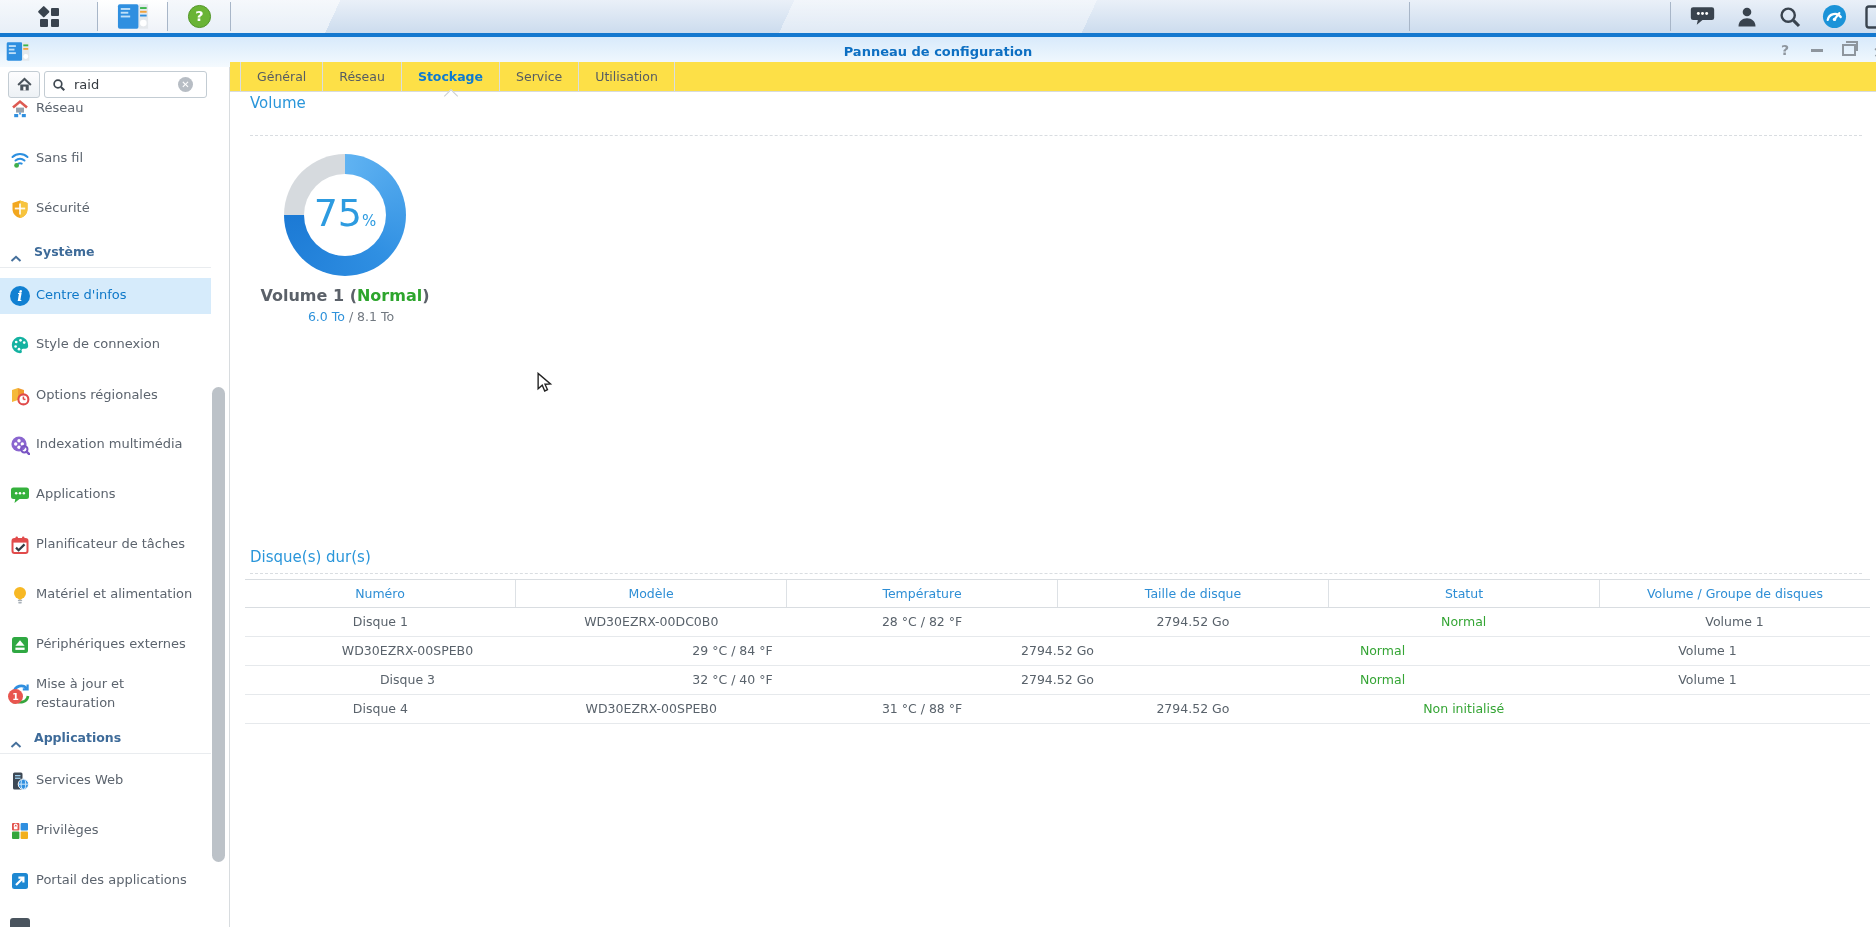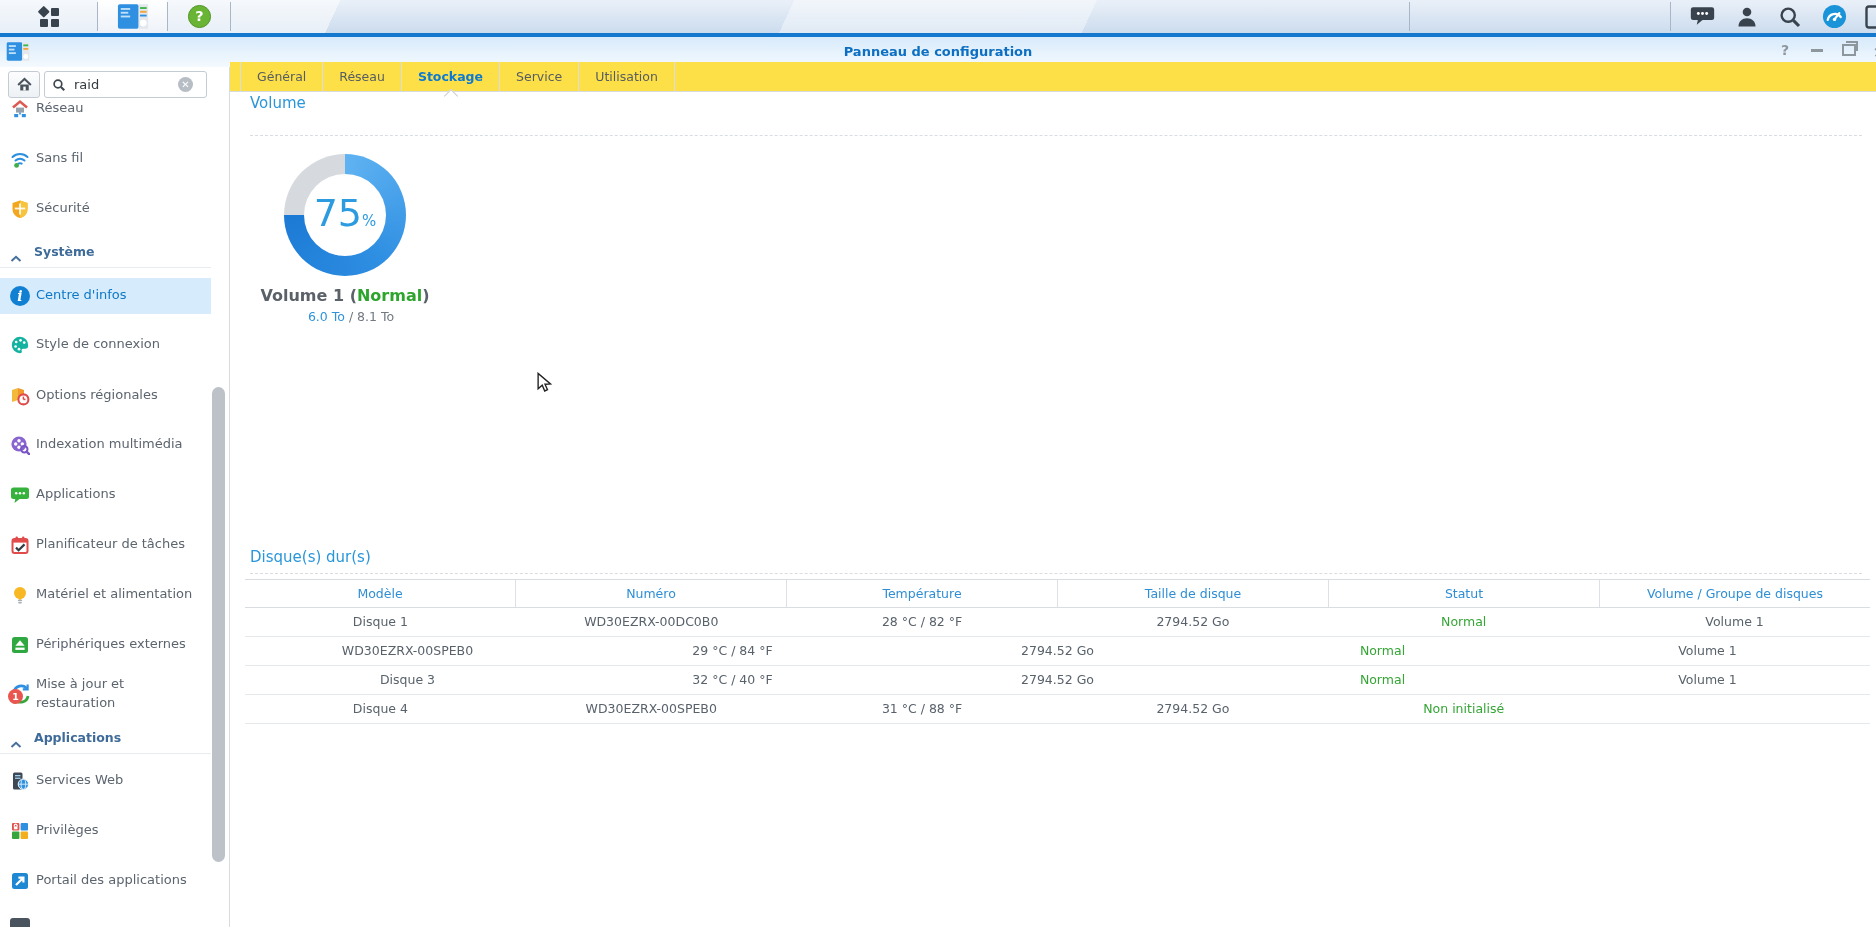--- a/index.html
+++ b/index.html
@@ -429,22 +429,22 @@
 </div>
 <div id="vol-cap" class="abs">
   <span class="blue">6.0 To</span><span> / </span><span>8.1 To</span>
 </div>
 
 <div class="sec-heading abs" style="left:250px;top:548px;">Disque(s) dur(s)</div>
 <div class="dash abs" style="left:250px;top:573px;width:1612px;"></div>
 
 <div id="disk-table" class="abs">
   <div class="trow head">
+    <div class="tcell">Numéro</div>
     <div class="tcell">Modèle</div>
-    <div class="tcell">Numéro</div>
     <div class="tcell">Température</div>
     <div class="tcell">Taille de disque</div>
     <div class="tcell">Statut</div>
     <div class="tcell">Volume / Groupe de disques</div>
   </div>
   <div class="trow body">
     <div class="tcell">Disque 1</div>
     <div class="tcell">WD30EZRX-00DC0B0</div>
     <div class="tcell">28 °C / 82 °F</div>
     <div class="tcell">2794.52 Go</div>

